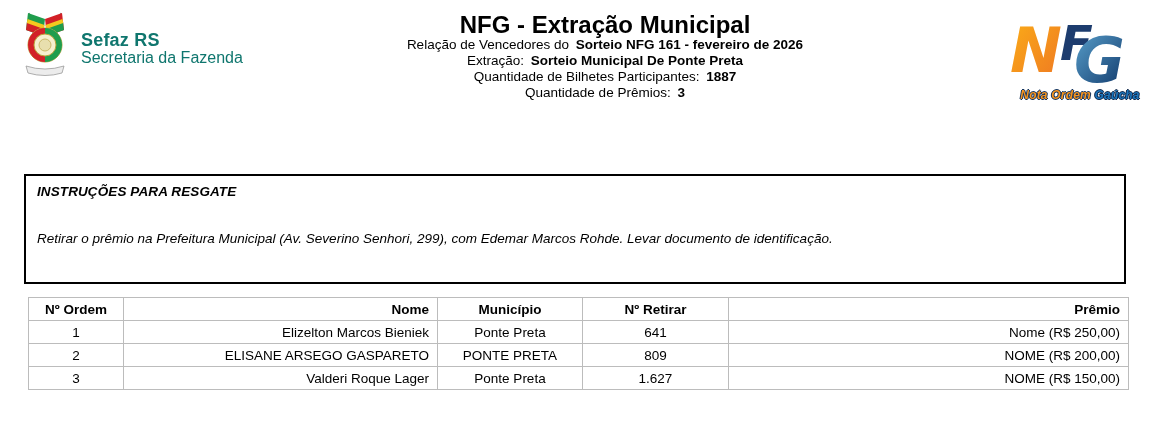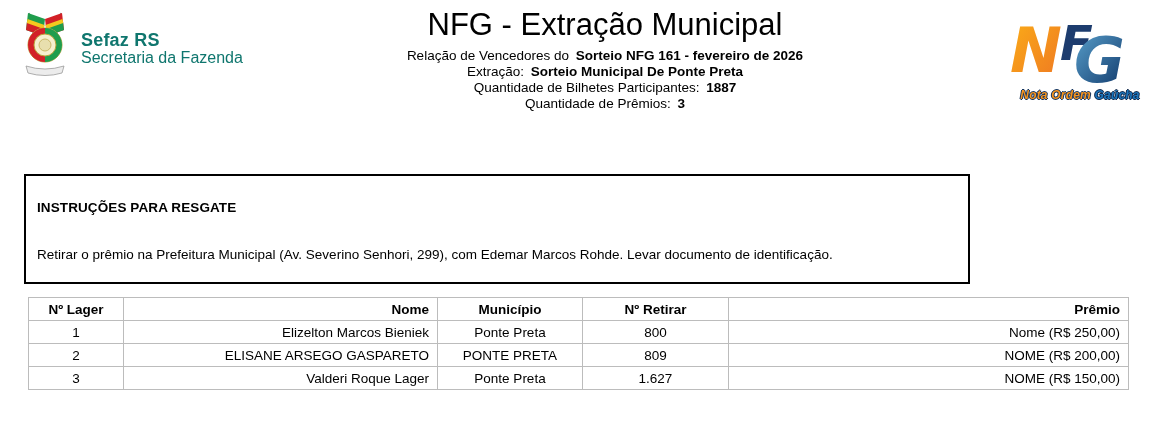--- a/index.html
+++ b/index.html
@@ -10,34 +10,34 @@
   }
 
   
   .brand { position:absolute; left:18px; top:9px; display:flex; align-items:flex-start; }
   .brand-text { margin:21px 0 0 9px; color:#0f766e; }
   .brand-name { font-size:18px; font-weight:bold; line-height:20px; letter-spacing:0.2px; }
   .brand-sub  { font-size:16px; font-weight:normal; line-height:15px; }
 
   
   .center-head { position:absolute; left:305px; top:12px; width:600px; text-align:center; }
-  .page-title { font-size:31px; font-weight:normal; line-height:25px; margin-bottom:11px; }
+  .page-title { font-size:24px; font-weight:bold; line-height:25px; }
   .info-line { font-size:13.5px; line-height:16px; }
   .info-line b { margin-left:3px; }
 
   
   .nfg-logo { position:absolute; left:1008px; top:10px; width:144px; text-align:center; }
   .nfg-tagline { font-size:12px; font-weight:bold; font-style:italic; margin-top:-2px; letter-spacing:0.2px; white-space:nowrap; }
   .tag-orange { color:#f7941e; text-shadow:1px 0 0 #15355f, -1px 0 0 #15355f, 0 1px 0 #15355f, 0 -1px 0 #15355f; }
   .tag-blue   { color:#1b75bc; text-shadow:1px 0 0 #12294d, -1px 0 0 #12294d, 0 1px 0 #12294d, 0 -1px 0 #12294d; }
 
   
   .instructions {
-    position:absolute; left:24px; top:174px; width:946px; height:110px;
-    border:2px solid #000; background:#fff; padding:24px 11px 0 11px;
+    position:absolute; left:24px; top:174px; width:1102px; height:110px;
+    border:2px solid #000; background:#fff; padding:8px 11px 0 11px;font-style:italic;
   }
   .inst-title { font-size:13.5px; font-weight:bold; letter-spacing:0.1px; }
   .inst-body  { font-size:13.5px; margin-top:32px; }
 
   
   .winners {
     position:absolute; left:28px; top:297px; width:1100px;
     border-collapse:collapse; table-layout:fixed; font-size:13.5px;
   }
   .winners th, .winners td {
@@ -116,33 +116,33 @@
   <table class="winners">
     <colgroup>
       <col style="width:95px">
         <col style="width:314px">
         <col style="width:145px">
         <col style="width:146px">
         <col style="width:400px">
     </colgroup>
     <thead>
       <tr>
-        <th class="ac">Nº Lager</th>
+        <th class="ac">Nº Ordem</th>
         <th class="al">Nome</th>
         <th class="ac">Município</th>
         <th class="ac">Nº Retirar</th>
         <th class="al">Prêmio</th>
       </tr>
     </thead>
     <tbody>
       <tr>
         <td class="ac">1</td>
         <td class="al">Elizelton Marcos Bieniek</td>
         <td class="ac">Ponte Preta</td>
-        <td class="ac">800</td>
+        <td class="ac">641</td>
         <td class="al">Nome (R$ 250,00)</td>
       </tr>
       <tr>
         <td class="ac">2</td>
         <td class="al">ELISANE ARSEGO GASPARETO</td>
         <td class="ac">PONTE PRETA</td>
         <td class="ac">809</td>
         <td class="al">NOME (R$ 200,00)</td>
       </tr>
       <tr>

